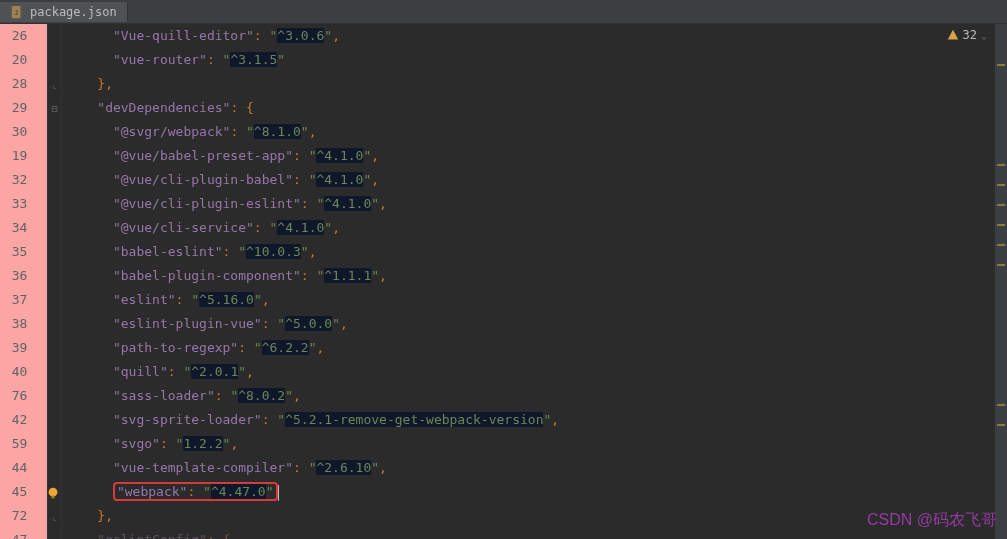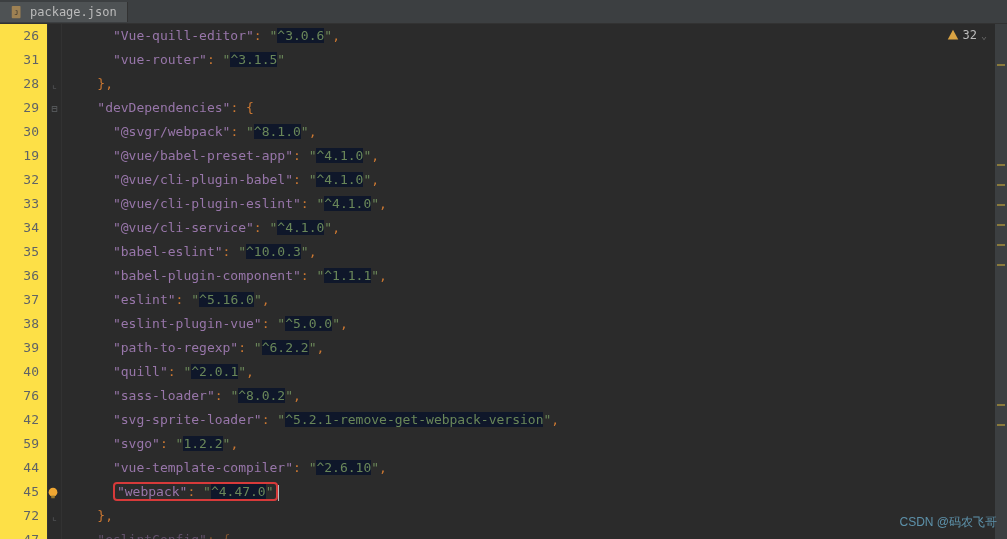--- a/index.html
+++ b/index.html
@@ -36,23 +36,23 @@
   align-items: center;
   justify-content: center;
 }
 .tab-label { color: #bbbbbb; font-size: 12px; }
 .editor-area {
   display: flex;
   height: calc(100% - 24px);
   position: relative;
 }
 .gutter {
-  background: #fde047;
+  background: #fca5a5;
   width: 48px;
-  text-align: right;
+  text-align: center;
   padding-right: 8px;
   color: #606366;
   border-right: 1px solid #323232;
   user-select: none;
 }
 .gutter-line { height: 24px; line-height: 24px; }
 .fold-gutter {
   width: 14px;
   background: #2b2b2b;
   border-right: 1px solid #323232;
@@ -123,22 +123,22 @@
   position: absolute;
   right: 2px;
   width: 8px;
   height: 2px;
   background: #8a7a3b;
 }
 .watermark {
   position: absolute;
   right: 10px;
   bottom: 8px;
-  color: #7dd3fc;
-  font-size: 12px;
+  color: #d946ef;
+  font-size: 16px;
   font-family: sans-serif;
   opacity: 0.6;
 }
 </style>
 </head>
 <body>
 
 <div class="tab-bar">
   <div class="tab">
     <span class="tab-icon">
@@ -155,21 +155,21 @@
   <svg viewBox="0 0 16 16">
       <path d="M8 1 L15 14 L1 14 Z" fill="#d9a343"></path>
     </svg>
   <span>32</span>
   <span class="chevron">⌄</span>
 </div>
 
 <div class="editor-area">
   <div class="gutter" id="gutter">
       <div class="gutter-line">26</div>
-      <div class="gutter-line">31</div>
+      <div class="gutter-line">20</div>
       <div class="gutter-line">28</div>
       <div class="gutter-line">29</div>
       <div class="gutter-line">30</div>
       <div class="gutter-line">19</div>
       <div class="gutter-line">32</div>
       <div class="gutter-line">33</div>
       <div class="gutter-line">34</div>
       <div class="gutter-line">35</div>
       <div class="gutter-line">36</div>
       <div class="gutter-line">37</div>

